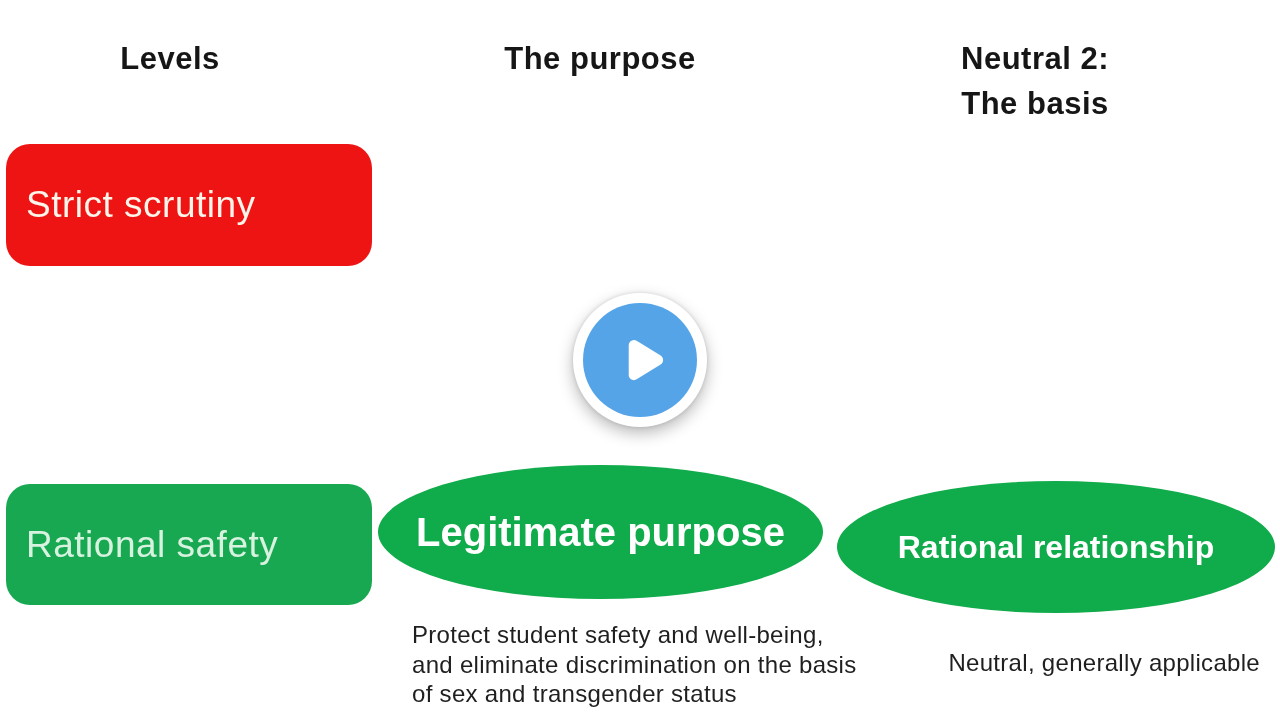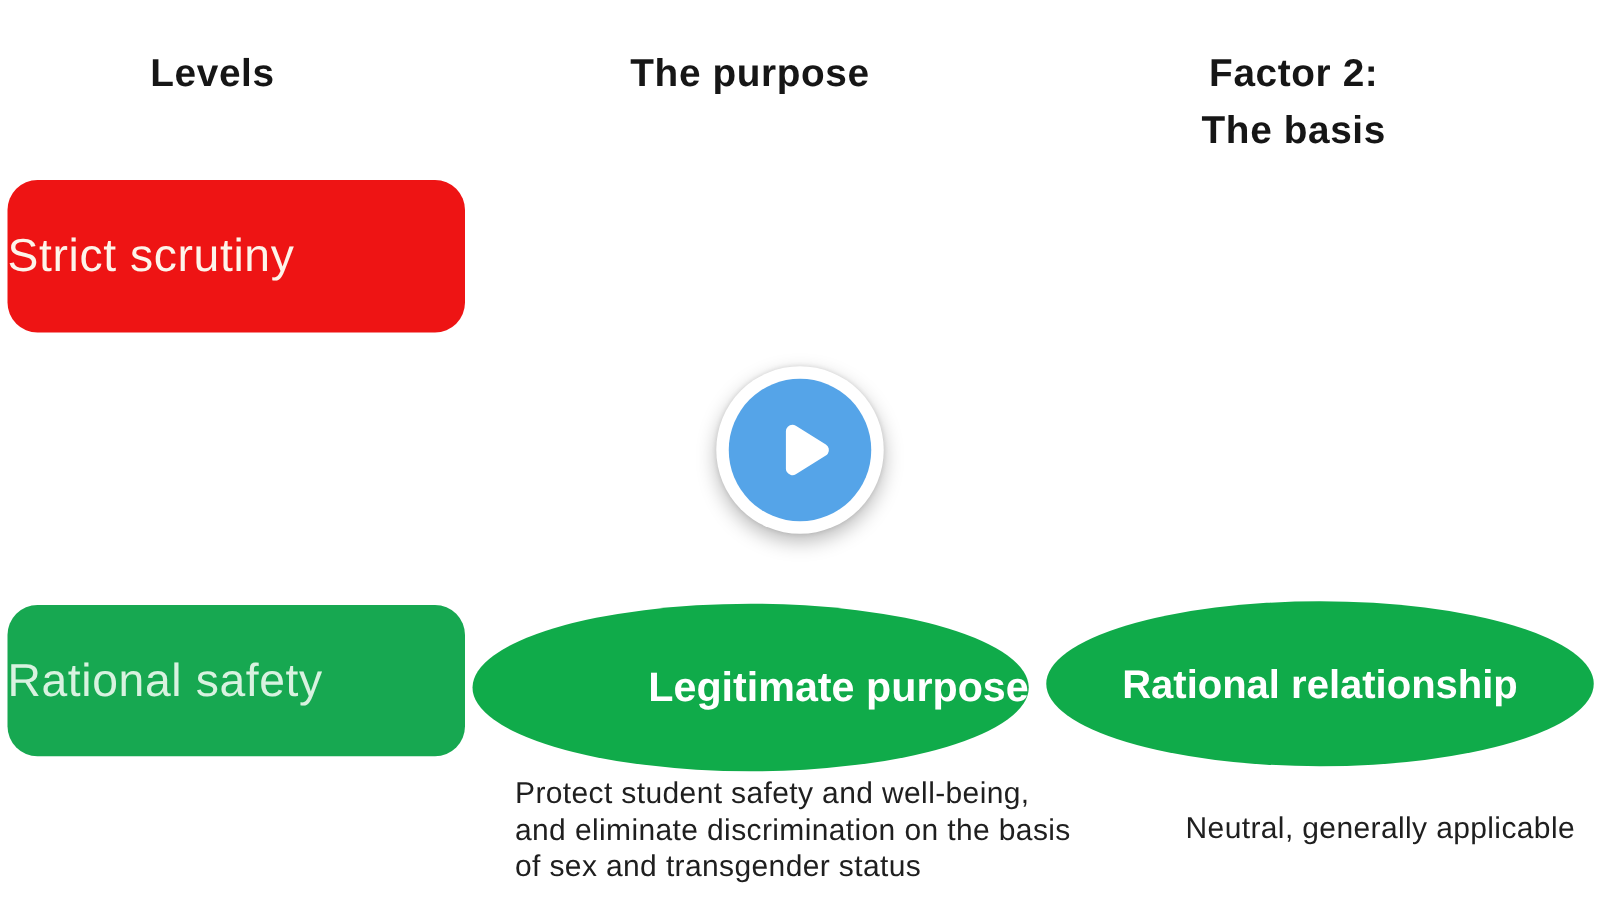--- a/index.html
+++ b/index.html
@@ -24,21 +24,21 @@
     letter-spacing:0.5px;
   }
   .hdr-levels{left:5px;}
   .hdr-f1{left:435px;}
   .hdr-f2{left:870px;}
   
   .level-box{
     position:absolute;left:6px;width:366px;
     border-radius:24px;
     display:flex;align-items:center;
-    box-sizing:border-box;
+    padding-left:20px;box-sizing:border-box;
     font-size:37px;font-weight:400;
     letter-spacing:0.5px;
   }
   .box-strict{
     top:144px;height:122px;
     background:var(--c-red,#EE1414);
     color:var(--c-box_text_cream,#FDF4EA);
   }
   .box-rational{
     top:484px;height:121px;
@@ -48,21 +48,21 @@
   
   .ellipse{
     position:absolute;
     background:var(--c-green_ellipse,#10AB4A);
     border-radius:50%;
     display:flex;align-items:center;justify-content:center;
     color:var(--c-white,#ffffff);
     font-weight:bold;
     text-align:center;
   }
-  .ellipse-f1{left:378px;top:483px;width:445px;height:134px;font-size:33px;justify-content:flex-end;}
+  .ellipse-f1{left:378px;top:465px;width:445px;height:134px;font-size:40px;}
   .ellipse-f2{left:837px;top:481px;width:438px;height:132px;font-size:32px;}
   
   .detail{
     position:absolute;
     color:var(--c-body_text,#1F1F1F);
     font-size:24px;line-height:29.5px;
     letter-spacing:0.3px;
   }
   .detail-f1{left:388px;top:620px;width:455px;text-align:left;margin-left:24px;}
   .detail-f2{left:860px;top:648px;width:400px;text-align:right;}
@@ -87,21 +87,21 @@
 
 <div class="slide">
 
   <div class="col-header hdr-levels">Levels</div>
 
   <div class="col-header hdr-f1">
     <div>The purpose</div>
   </div>
 
   <div class="col-header hdr-f2">
-    <div>Factor 2:</div>
+    <div>Neutral 2:</div>
     <div>The basis</div>
   </div>
 
   <div class="level-box box-strict">
     <span>Strict scrutiny</span>
   </div>
 
   <div class="level-box box-rational">
     <span>Rational safety</span>
   </div>

